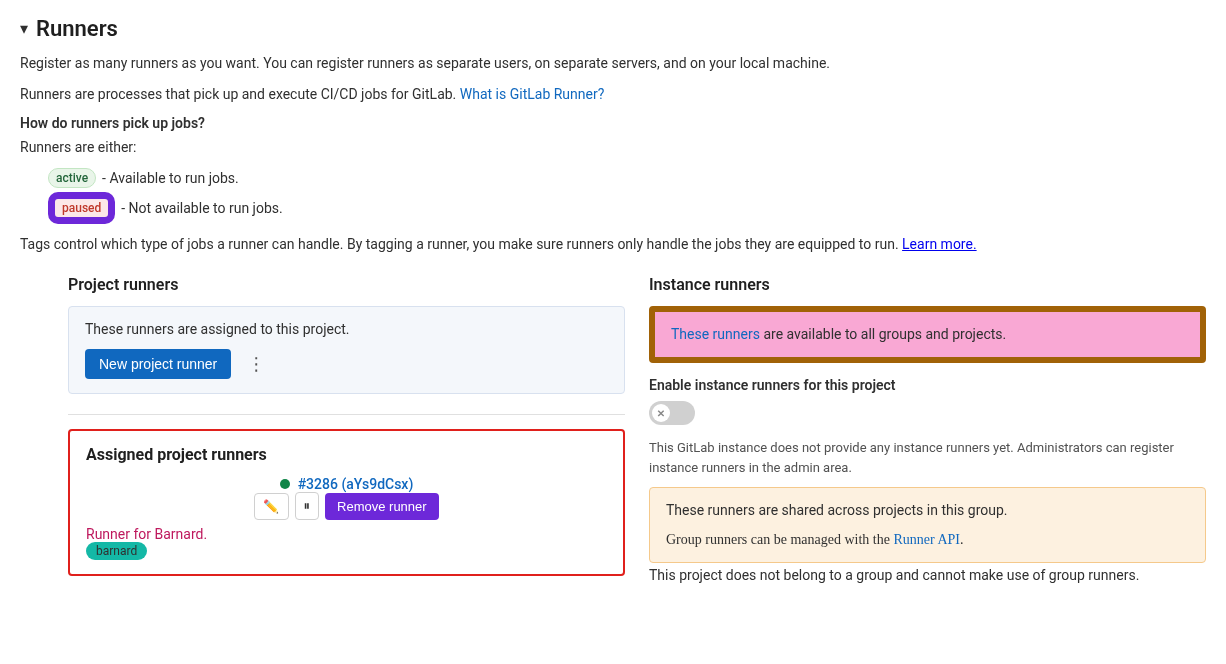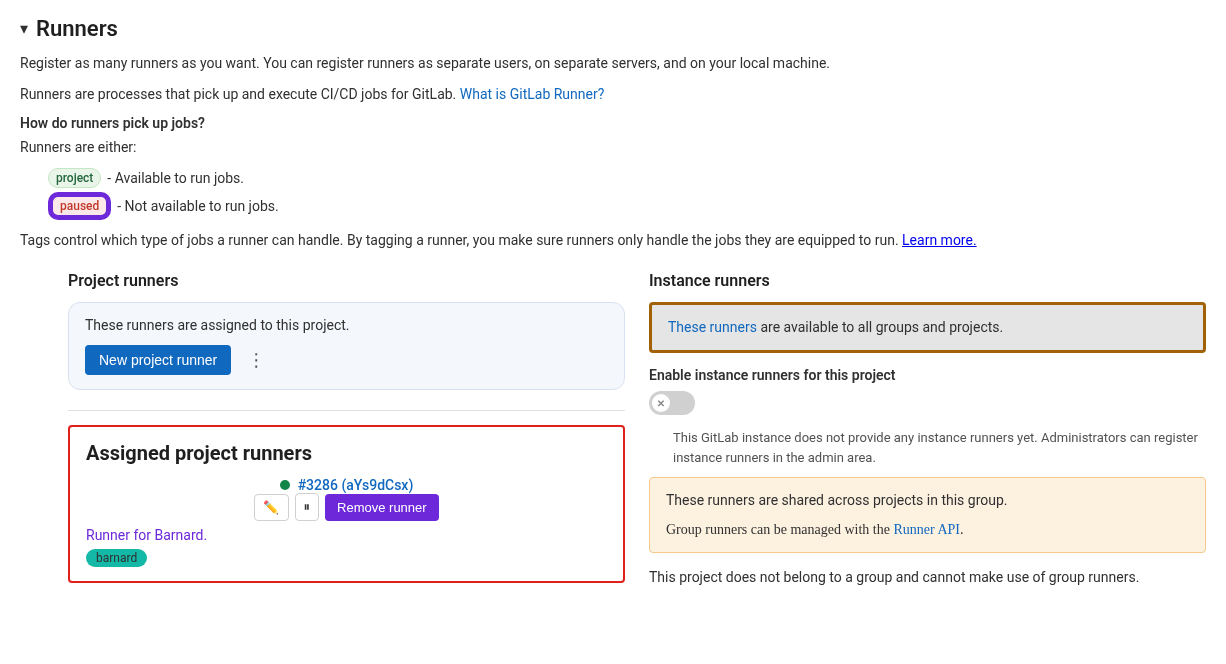--- a/index.html
+++ b/index.html
@@ -62,21 +62,21 @@
       font-weight: 500;
     }
     .badge-active {
       background-color: #e9f5e9;
       color: #24663b;
       border: 1px solid #c3e6c3;
     }
     .badge-paused {
       background-color: #fce8e8;
       color: #c0392b;
-      border: 5px solid #6d28d9;
+      border: 7px solid #6d28d9;
     }
     .tags-note {
       margin-bottom: 20px;
       color: #303030;
       line-height: 1.5;
     }
     .two-col {
       display: grid;
       grid-template-columns: 1fr 1fr;
       gap: 24px;
@@ -84,49 +84,49 @@
     }
     .left-col {}
     .right-col {}
     .col-heading {
       font-size: 16px;
       font-weight: 600;
       margin-bottom: 12px;
       color: #1f1f1f;
     }
     .info-box {
-      background: #e5e5e5;
-      border: 3px solid #a16207;
+      background: #f9a8d4;
+      border: 6px solid #a16207;
       border-radius: 4px;
       padding: 12px 16px;
       margin-bottom: 14px;
       color: #303030;
       line-height: 1.5;
     }
     .info-box a {
       color: #1068bf;
       text-decoration: none;
     }
     .info-box-orange {
       background: #fdf1e0;
       border: 1px solid #f5c98b;
       border-radius: 4px;
       padding: 12px 16px;
-      margin-bottom: 14px;
+      margin-bottom: 2px;
       color: #303030;
       line-height: 1.5;
     }
     .info-box-orange a {
       color: #1068bf;
       text-decoration: none;
     }
     .project-runners-box {
       background: #f4f7fb;
       border: 1px solid #d8e1ef;
-      border-radius: 12px;
+      border-radius: 4px;
       padding: 14px 16px;
       margin-bottom: 20px;
     }
     .project-runners-box p {
       margin-bottom: 12px;
       color: #303030;
     }
     .project-runners-actions {
       display: flex;
       align-items: center;
@@ -156,21 +156,21 @@
       border-top: 1px solid #e0e0e0;
       margin: 14px 0;
     }
     .assigned-section {
       border: 2px solid #e0201c;
       border-radius: 4px;
       padding: 14px 16px;
       margin-top: 0;
     }
     .assigned-heading {
-      font-size: 20px;
+      font-size: 16px;
       font-weight: 700;
       margin-bottom: 12px;
       color: #1f1f1f;
     }
     .runner-row {
       display: flex;
       align-items: center;
       justify-content: space-between;
       margin-bottom: 6px;
       flex-direction: column;
@@ -214,22 +214,21 @@
       background: #6d28d9;
       color: #fff;
       border: none;
       border-radius: 4px;
       padding: 6px 12px;
       font-size: 13px;
       font-weight: 500;
       cursor: pointer;
     }
     .runner-desc {
-      color: #6d28d9;
-      margin-bottom: 6px;
+      color: #be185d;
       font-size: 14px;
     }
     .tag-badge {
       display: inline-block;
       background: #14b8a6;
       color: #303030;
       border-radius: 10px;
       padding: 2px 10px;
       font-size: 12px;
     }
@@ -271,21 +270,20 @@
     .toggle-x {
       font-size: 10px;
       color: #888;
       font-weight: bold;
     }
     .instance-note {
       color: #525252;
       margin-top: 10px;
       font-size: 13px;
       line-height: 1.5;
-      margin-left: 24px;
     }
   </style>
 </head>
 <body>
 
 <div class="page-container">
 
   <div class="page-header">
     <span class="chevron-icon">▾</span>
     <h1 class="page-title">Runners</h1>
@@ -294,21 +292,21 @@
   <p class="description">Register as many runners as you want. You can register runners as separate users, on separate servers, and on your local machine.</p>
   <p class="description">
     <span>Runners are processes that pick up and execute CI/CD jobs for GitLab.</span>
     <a href="#">What is GitLab Runner?</a>
   </p>
 
   <p class="section-heading">How do runners pick up jobs?</p>
   <p class="description">Runners are either:</p>
   <ul class="runners-list">
     <li>
-      <span class="badge badge-active">project</span>
+      <span class="badge badge-active">active</span>
       <span>- Available to run jobs.</span>
     </li>
     <li>
       <span class="badge badge-paused">paused</span>
       <span>- Not available to run jobs.</span>
     </li>
   </ul>
   <p class="tags-note">
     <span>Tags control which type of jobs a runner can handle. By tagging a runner, you make sure runners only handle the jobs they are equipped to run.</span>
     <a href="#">Learn more.</a>

